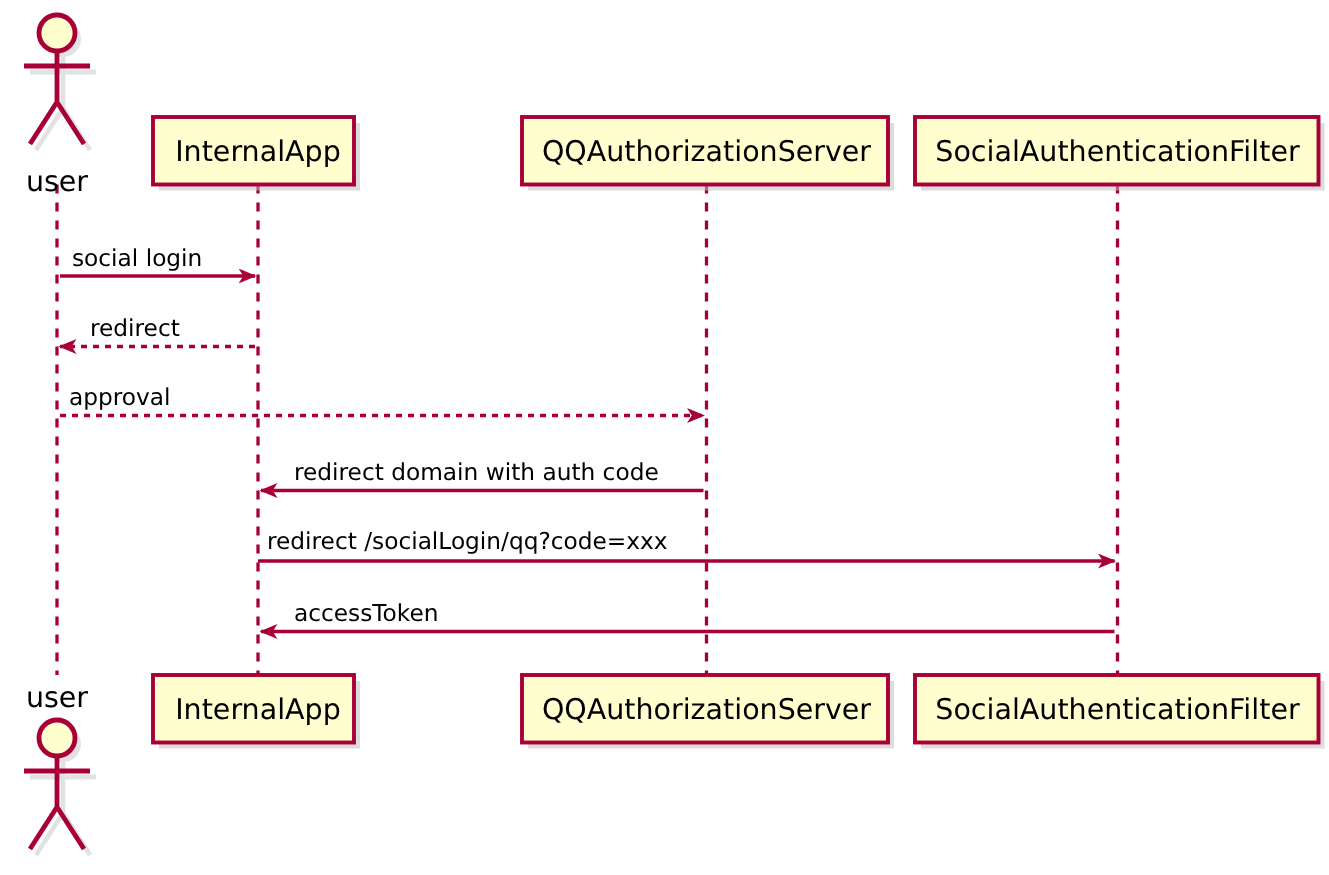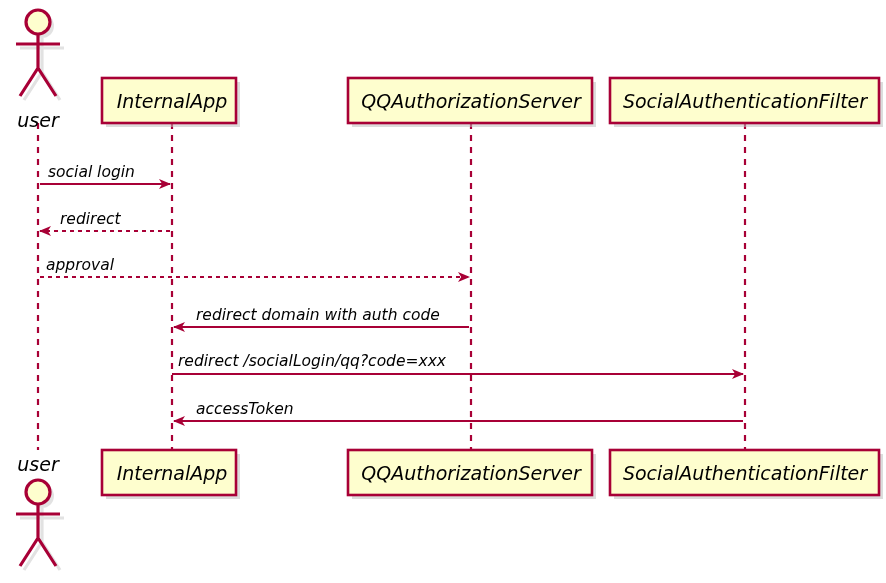--- a/index.html
+++ b/index.html
@@ -7,21 +7,20 @@
     padding: 0;
     background: #FFFFFF;
   }
   #diagram-root {
     position: relative;
     width: 886px;
     height: 583px;
     background: #FFFFFF;
     font-family: "DejaVu Sans", sans-serif;
     overflow: hidden;
-    font-style: italic;
   }
   svg.canvas {
     position: absolute;
     top: 0;
     left: 0;
     width: 886px;
     height: 583px;
   }
   .boxlabel, .actorlabel, .msglabel {
     font-family: "DejaVu Sans", sans-serif;

